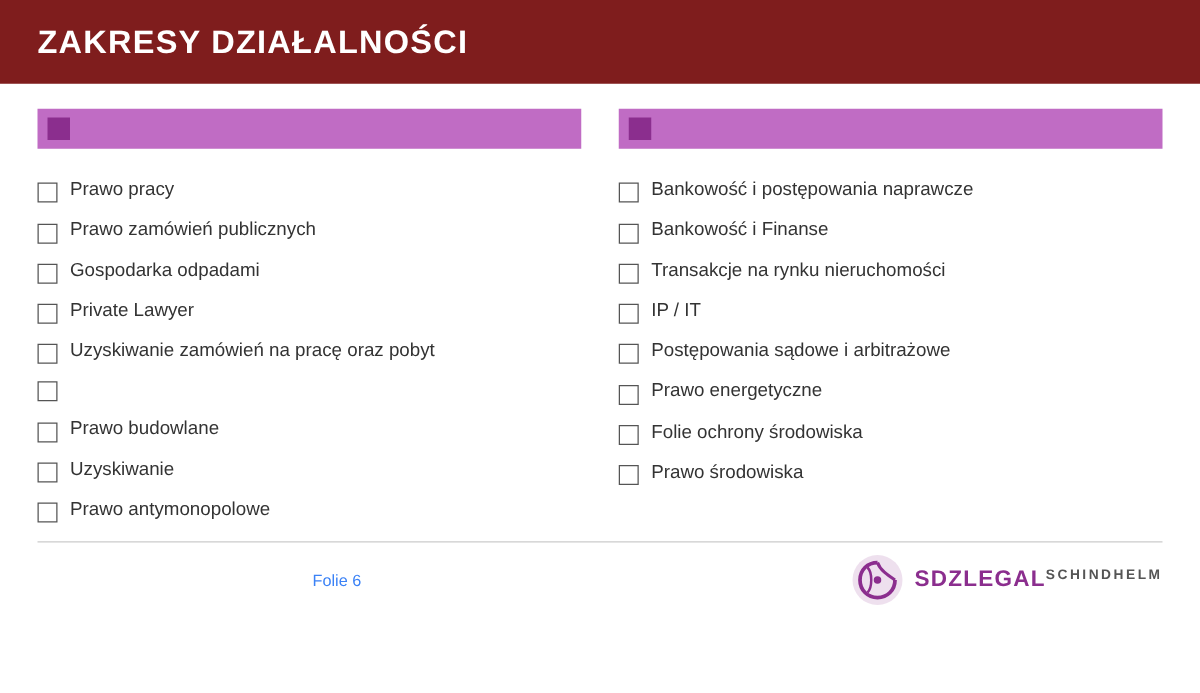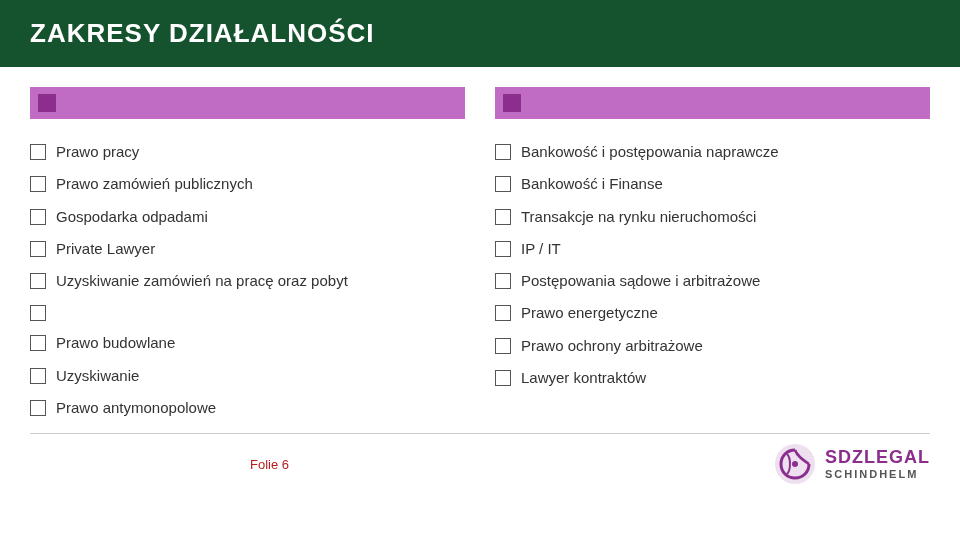--- a/index.html
+++ b/index.html
@@ -5,21 +5,21 @@
     * { margin: 0; padding: 0; box-sizing: border-box; }
     body {
       width: 960px;
       height: 554px;
       background: #fff;
       font-family: Arial, sans-serif;
       overflow: hidden;
     }
 
     .header {
-      background: #14532d;
+      background: #7f1d1d;
       padding: 18px 30px 18px 30px;
     }
     .header-title {
       color: #fff;
       font-size: 26px;
       font-weight: bold;
       letter-spacing: 1px;
     }
 
     .main-content {
@@ -50,21 +50,21 @@
 
     .item-list {
       list-style: none;
       display: flex;
       flex-direction: column;
       gap: 2px;
     }
 
     .list-item {
       display: flex;
-      align-items: flex-start;
+      align-items: flex-end;
       gap: 10px;
       padding: 5px 0;
     }
 
     .checkbox {
       width: 16px;
       height: 16px;
       border: 1.5px solid #555;
       flex-shrink: 0;
       margin-top: 2px;
@@ -79,39 +79,39 @@
 
     .footer {
       display: flex;
       justify-content: space-between;
       align-items: center;
       padding: 8px 30px 8px 30px;
     }
 
     .folie-text {
       font-size: 13px;
-      color: #b91c1c;
+      color: #3b82f6;
       margin-left: 220px;
     }
 
     .logo-area {
       display: flex;
       align-items: center;
       gap: 8px;
       margin-left: auto;
     }
 
     .logo-icon {
       width: 44px;
       height: 44px;
     }
 
     .logo-text {
       display: flex;
-      flex-direction: column;
+      flex-direction: row;
       line-height: 1.1;
     }
 
     .logo-sdz {
       font-size: 18px;
       font-weight: bold;
       color: #8B2E8E;
       letter-spacing: 1px;
     }
 
@@ -204,25 +204,25 @@
         <li class="list-item">
       <div class="checkbox"></div>
       <span class="item-text">Postępowania sądowe i arbitrażowe</span>
     </li>
         <li class="list-item">
       <div class="checkbox"></div>
       <span class="item-text">Prawo energetyczne</span>
     </li>
         <li class="list-item">
       <div class="checkbox"></div>
-      <span class="item-text">Prawo ochrony arbitrażowe</span>
-    </li>
-        <li class="list-item">
-      <div class="checkbox"></div>
-      <span class="item-text">Lawyer kontraktów</span>
+      <span class="item-text">Folie ochrony środowiska</span>
+    </li>
+        <li class="list-item">
+      <div class="checkbox"></div>
+      <span class="item-text">Prawo środowiska</span>
     </li>
       </ul>
   </div>
 </div>
 
 <hr class="divider">
 
 <div class="footer">
   <span class="folie-text">Folie 6</span>
   <div class="logo-area">

